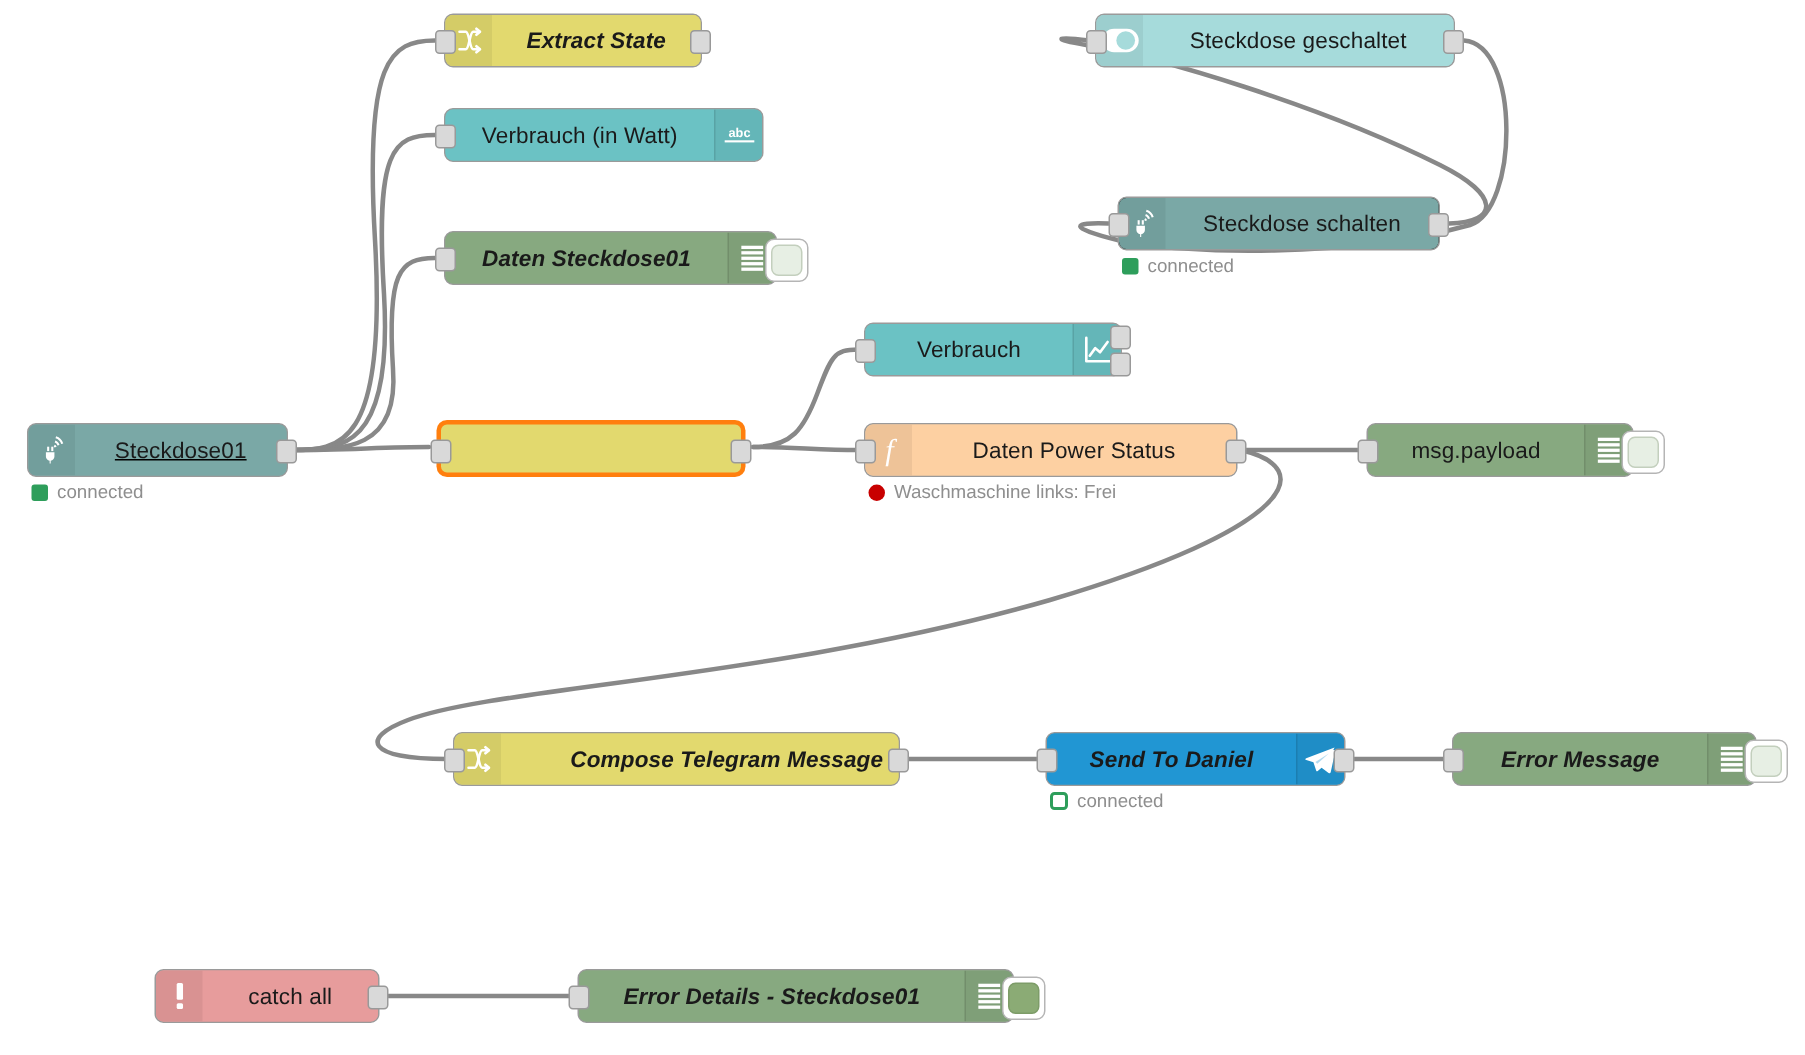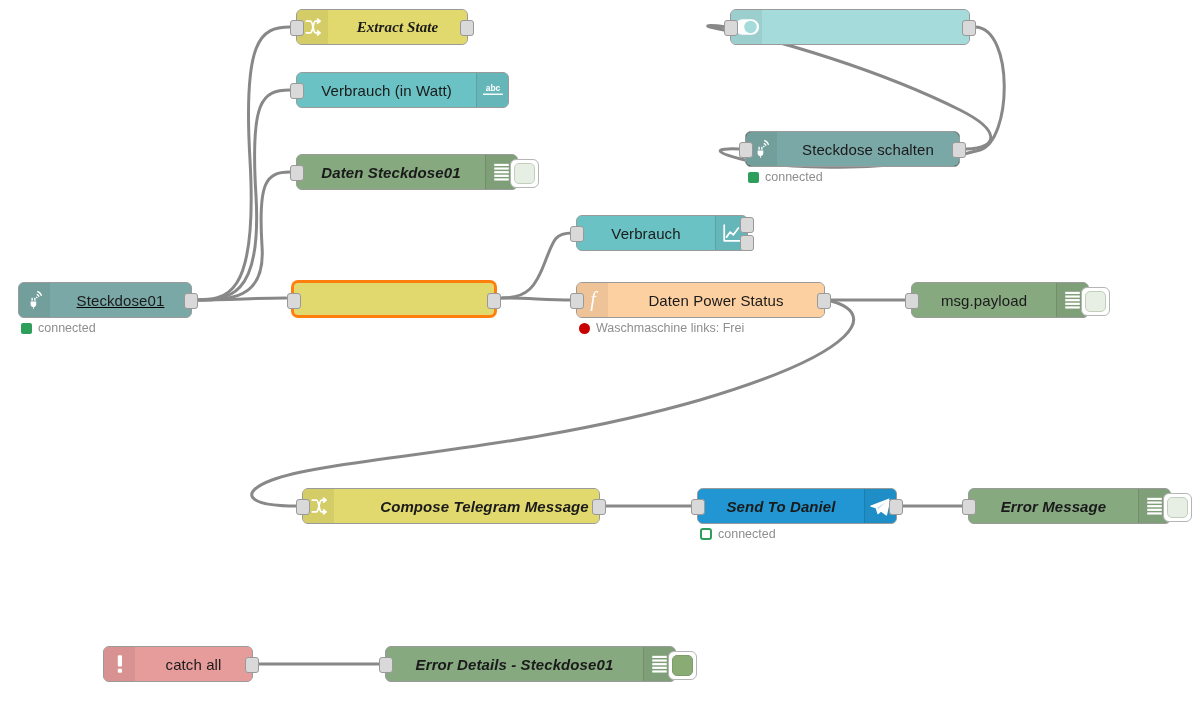--- a/index.html
+++ b/index.html
@@ -167,21 +167,21 @@
       <path class="wire" d="M 827,300 C 856,300 880,300 907,300" stroke="#888888"></path>
       <path class="wire" d="M 827,300 C 880,312 862,352 700,400 C 520,452 330,458 272,480 C 240,492 244,506 298,506" stroke="#888888"></path>
       <path class="wire" d="M 606,506 C 640,506 668,506 693,506" stroke="#888888"></path>
       <path class="wire" d="M 903,506 C 930,506 946,506 964,506" stroke="#888888"></path>
       <path class="wire" d="M 976,27 C 1014,30 1012,140 980,150 C 900,172 790,170 745,160 C 712,152 714,148 739,149" stroke="#888888"></path>
       <path class="wire" d="M 966,149 C 1000,148 1000,130 960,110 C 880,70 772,38 724,30 C 700,26 704,24 726,27" stroke="#888888"></path>
       <path class="wire" d="M 259,664 C 300,664 342,664 381,664" stroke="#888888"></path>
     </svg>
 
   <div id="node-layer">
-      <div class="node" style="left: 296px; top: 9px; width: 172px; background: rgb(226, 217, 110); font-family: Liberation Serif, serif;">
+      <div class="node" style="left: 296px; top: 9px; width: 172px; background: rgb(226, 217, 110);">
         <div class="body" style="background: rgb(226, 217, 110);">
           <div class="icon-box">
             <svg class="ic" width="20" height="20" viewBox="0 0 24 24" fill="none" stroke="#ffffff" stroke-width="2.1" stroke-linecap="round" stroke-linejoin="round">
               <path d="M4 5 L9 5 C12 5 12 19 15 19 L20 19"></path>
               <path d="M4 19 L9 19 C12 19 12 5 15 5 L20 5"></path>
               <path d="M17.5 2.6 L20.4 5 L17.5 7.4"></path>
               <path d="M17.5 16.6 L20.4 19 L17.5 21.4"></path>
             </svg>
           </div>
           <div class="label italic">Extract State</div>
@@ -220,20 +220,21 @@
         </div>
       </div>
       <div class="node" style="left: 730px; top: 9px; width: 240px; background: rgb(166, 219, 219);">
         <div class="body" style="background: rgb(166, 219, 219);">
           <div class="icon-box">
             <svg class="ic" width="26" height="18" viewBox="0 0 30 20">
               <rect x="1" y="1" width="28" height="18" rx="9" fill="#ffffff"></rect>
               <circle cx="19" cy="10" r="7.2" fill="#a6dbdb"></circle>
             </svg>
           </div>
+          <div class="label">Steckdose geschaltet</div>
         </div>
         <div class="port in" style="top: 10px;"></div>
         <div class="port out" style="top: 10px;"></div>
       </div>
       <div class="node" style="left: 745px; top: 131px; width: 215px; background: #000000;">
         <div class="body" style="background: rgb(122, 168, 166);">
           <div class="icon-box">
             <svg class="ic" width="22" height="22" viewBox="0 0 24 24" fill="#ffffff">
               <path d="M7.2 13.6h6.2v3.1c0 1.6-1.2 2.9-2.7 3.1v2.0H9.9v-2.0c-1.5-.2-2.7-1.5-2.7-3.1z"></path>
               <rect x="8.1" y="9.6" width="1.5" height="3.2"></rect>

